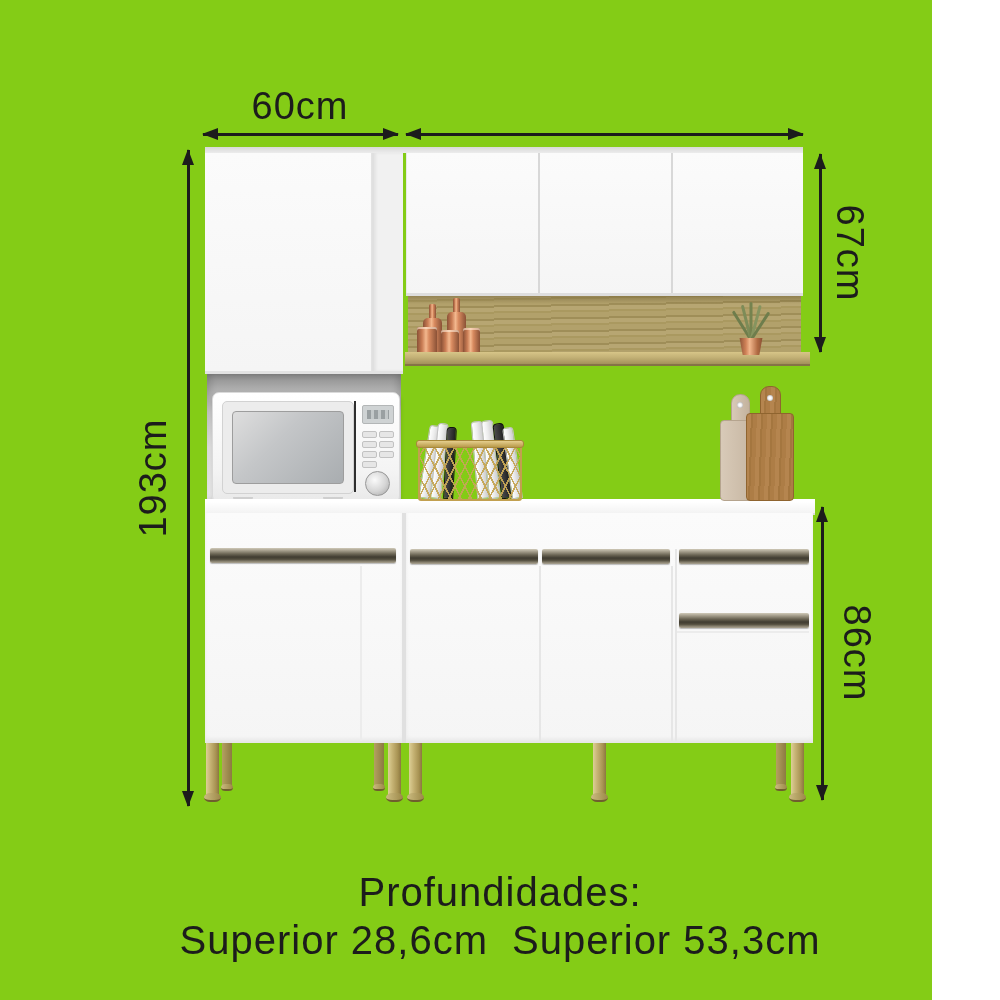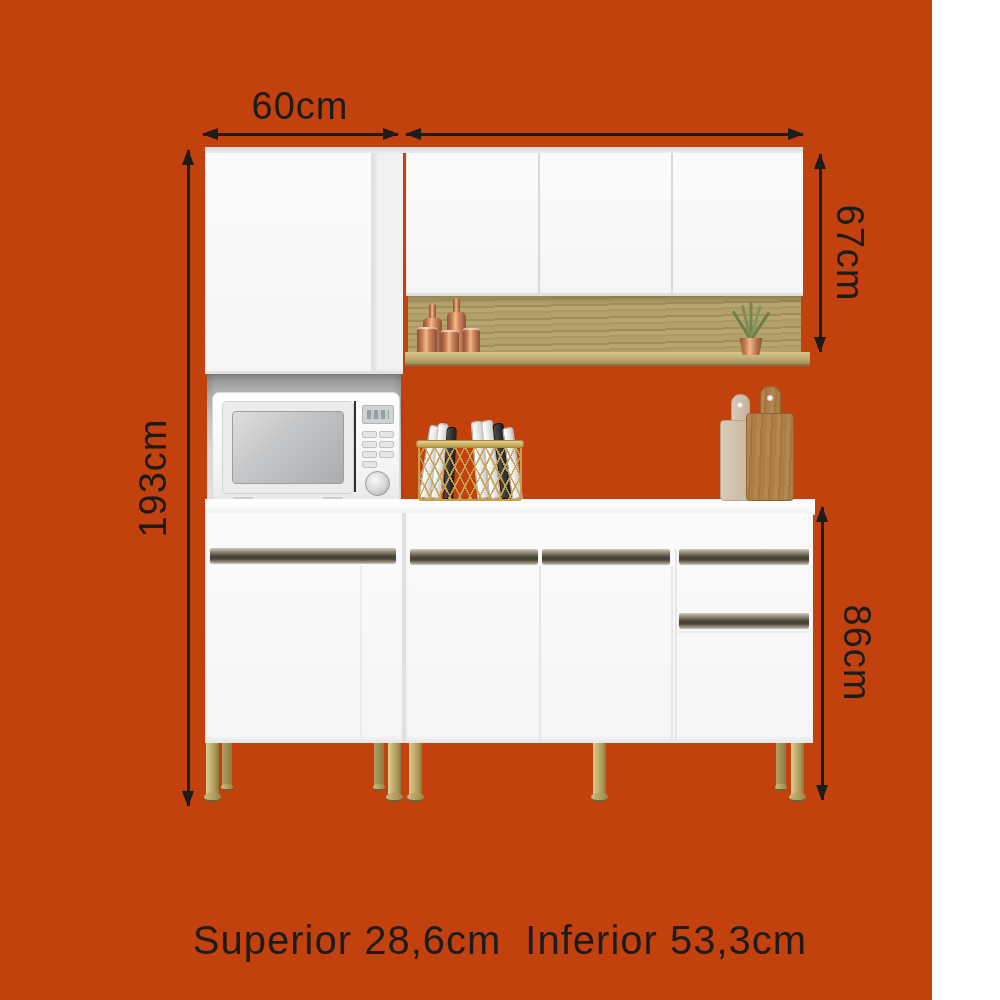--- a/index.html
+++ b/index.html
@@ -1,16 +1,16 @@
 <!DOCTYPE html>
 <html><head>
 <meta charset="utf-8">
 <style>
   html,body{margin:0;padding:0;background:#ffffff;}
-  .stage{position:relative;width:932px;height:1000px;background:#c2410c;overflow:hidden;
+  .stage{position:relative;width:932px;height:1000px;background:#84cc16;overflow:hidden;
          font-family:"Liberation Sans",sans-serif;}
   .abs{position:absolute;}
 
   
   .dim-text{position:absolute;color:#1c1c1c;font-size:38px;font-weight:400;letter-spacing:1px;
             transform:translate(-50%,-50%);white-space:nowrap;}
   .dim-text.ccw{transform:translate(-50%,-50%) rotate(-90deg);}
   .dim-text.cw{transform:translate(-50%,-50%) rotate(90deg);}
   .harrow{position:absolute;height:2.6px;background:#1c1c1c;}
   .harrow::before{content:"";position:absolute;left:-1px;top:-4.8px;width:0;height:0;
@@ -213,17 +213,18 @@
 
   <div class="varrow" style="left:187px;top:150px;height:656px;"></div>
   <div class="dim-text ccw" style="left:153px;top:478px;">193cm</div>
 
   <div class="varrow" style="left:819px;top:154px;height:198px;"></div>
   <div class="dim-text cw" style="left:849px;top:253px;">67cm</div>
 
   <div class="varrow" style="left:821px;top:507px;height:293px;"></div>
   <div class="dim-text cw" style="left:856px;top:653px;">86cm</div>
 
+  <div class="footer-line" style="top:870px;">Profundidades:</div>
   <div class="footer-line" style="top:918px;">
-    <span>Superior 28,6cm</span><span class="gap"></span><span>Inferior 53,3cm</span>
+    <span>Superior 28,6cm</span><span class="gap"></span><span>Superior 53,3cm</span>
   </div>
 
 </div>
 
 </body></html>

